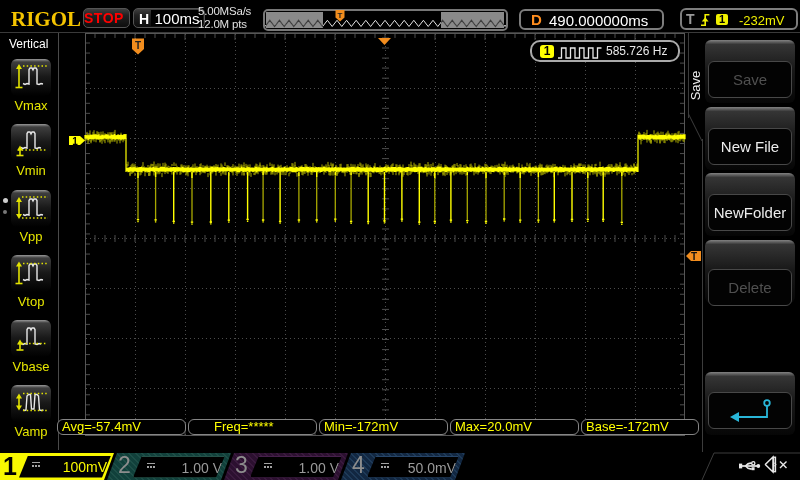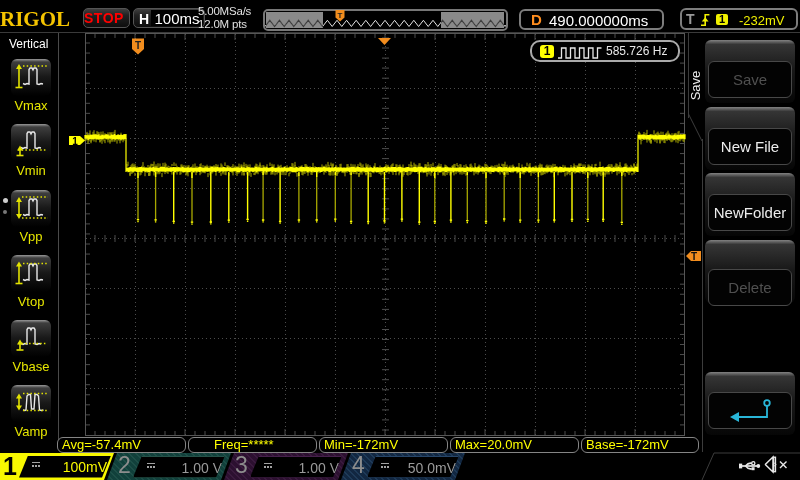--- a/index.html
+++ b/index.html
@@ -2,21 +2,21 @@
 <html><head>
 <meta charset="utf-8">
 <style>
   * { margin:0; padding:0; box-sizing:border-box; }
   html,body { width:800px; height:480px; background:#000; overflow:hidden;
     font-family:"Liberation Sans", sans-serif; }
   .abs { position:absolute; }
   #screen { position:relative; width:800px; height:480px; background:#000; }
 
   
-  #logo { left:0; top:7px; color:#f5c400; font-family:"Liberation Serif", serif;
+  #logo { left:11px; top:7px; color:#f5c400; font-family:"Liberation Serif", serif;
     font-weight:bold; font-size:21px; letter-spacing:0px; }
   .tbtn { background:linear-gradient(#404040, #222 35%, #0d0d0d);
     border:1px solid #555; border-radius:5px; }
   #stopbtn { left:83px; top:8px; width:47px; height:20px; 
     color:#f00; font-weight:bold; font-size:14px; line-height:19px; letter-spacing:0.5px; }
   #hbox { left:133px; top:8px; width:72px; height:20px; }
   #hbox b { position:absolute; left:5px; top:2px; color:#fff; font-size:14px; }
   #hbox .inner { position:absolute; left:17px; top:1px; right:1px; bottom:1px;
     background:#000; border-radius:0 4px 4px 0; color:#fff; font-size:15px;
     text-align:center; line-height:17px; }
@@ -53,21 +53,21 @@
     transform:rotate(-90deg); }
   .well { position:absolute; left:705px; width:90px; height:63px; border-radius:6px;
     background:linear-gradient(#828282 0, #353535 7%, #181818 48%, #060606 100%); }
   .mbtn { position:absolute; left:708px; width:84px; height:37px; background:#030303;
     border:1px solid #484848; border-radius:6px; text-align:center;
     font-size:15px; line-height:35px; }
   .mbtn.dis { color:#505050; }
   .mbtn.en  { color:#ededed; }
 
   
-  .pill { position:absolute; top:437px; height:16px; background:#000;
+  .pill { position:absolute; top:419px; height:16px; background:#000;
     border:1px solid #858585; border-radius:6px; color:#ffff00; font-size:13px;
     line-height:14px; padding-left:4px; }
 
   
   #chbar { left:0; top:453px; width:800px; height:27px; background:#000; }
   .chblk { position:absolute; top:0; height:27px; }
   .chnum { position:absolute; top:-1px; font-size:23px; color:#8d8d8d; }
   .chbox { position:absolute; top:2.5px; height:22px; background:#000;
     clip-path:polygon(9px 0, 92px 0, 83px 100%, 0 100%); width:92px; }
   .chval { position:absolute; left:18px; width:70px; text-align:right; top:3.5px; font-size:14px; color:#9a9a9a; }

